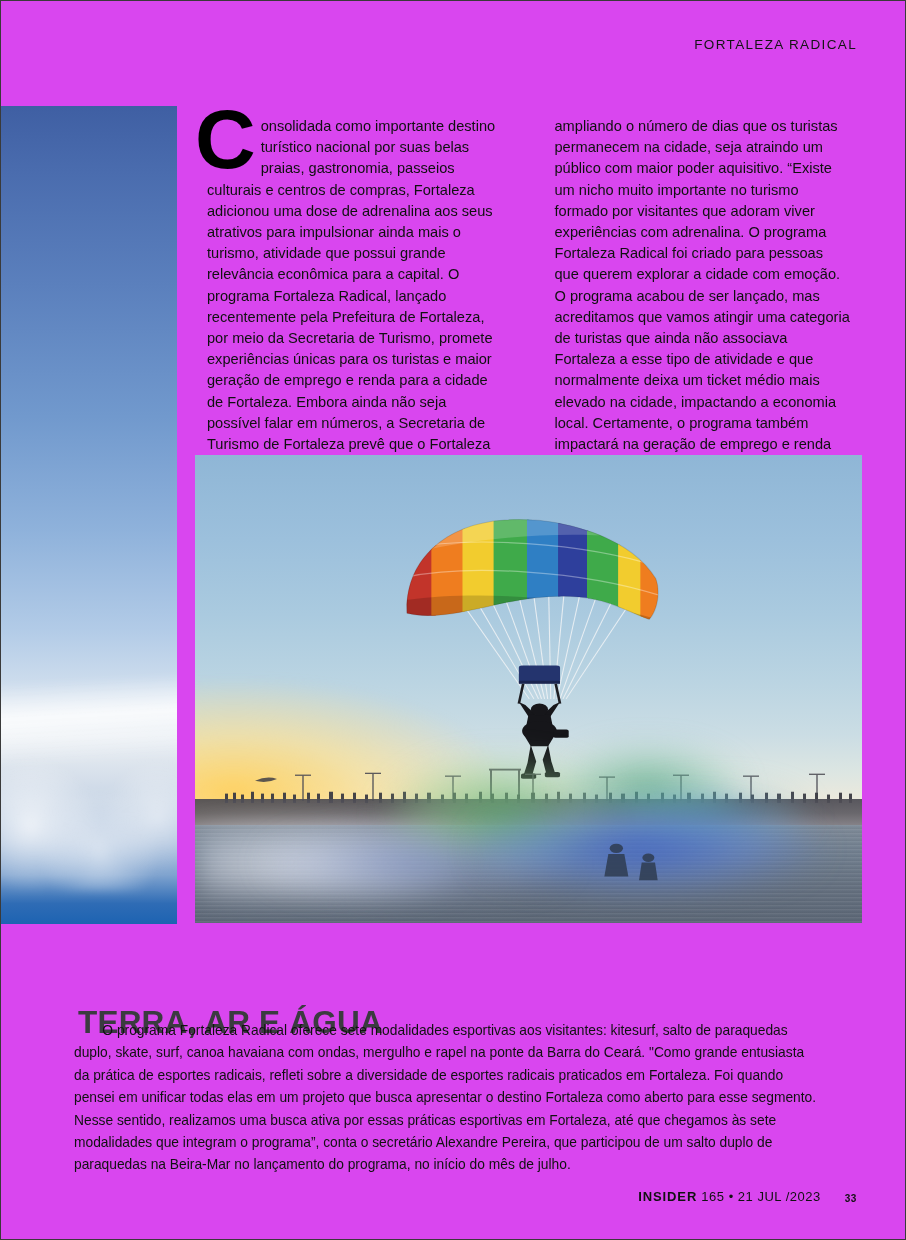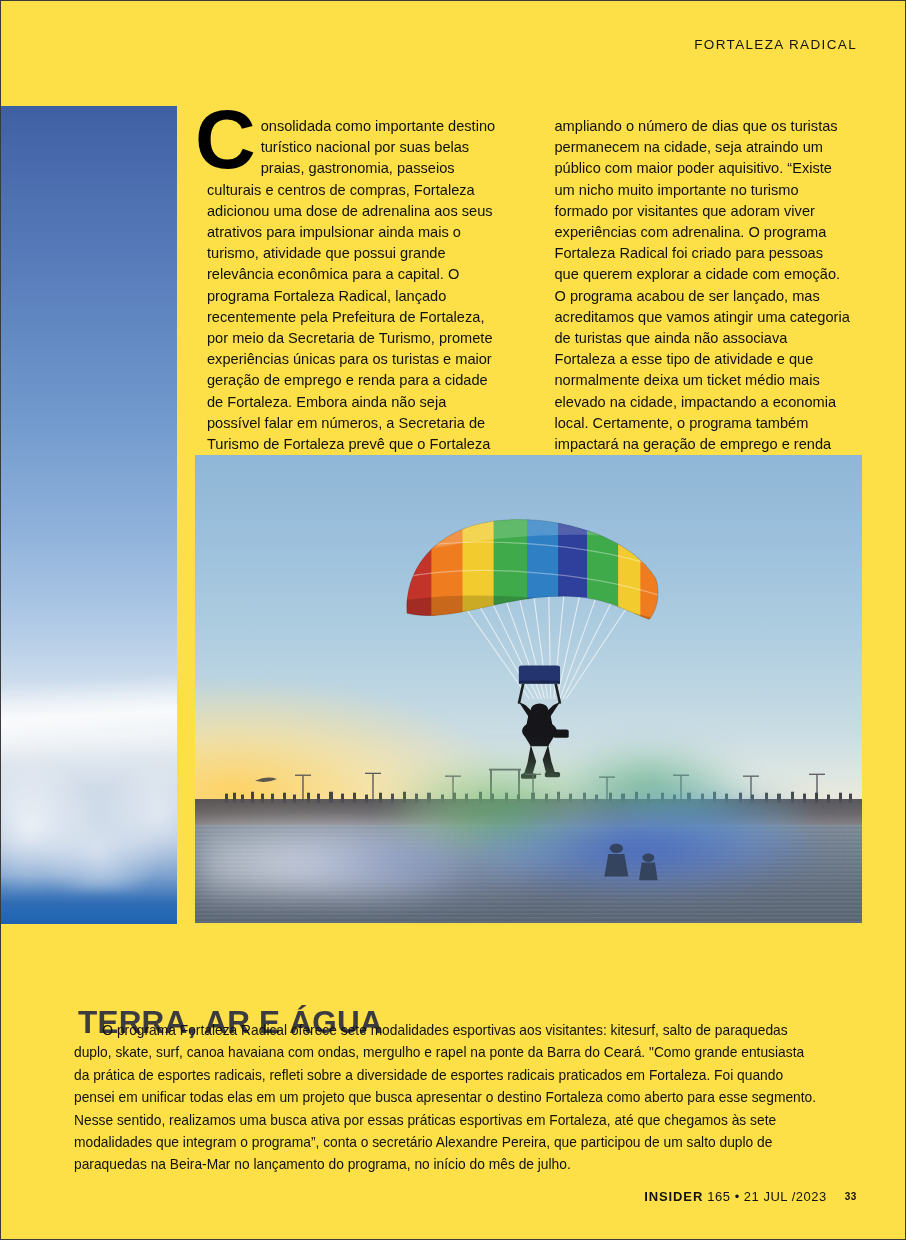--- a/index.html
+++ b/index.html
@@ -9,21 +9,21 @@
   }
   body {
     font-family: "Liberation Sans", sans-serif;
     -webkit-font-smoothing: antialiased;
   }
 
   .page {
     position: relative;
     width: 906px;
     height: 1240px;
-    background: #fde047;
+    background: #d946ef;
     overflow: hidden;
     box-sizing: border-box;
     border: 1px solid #3a3a3a;
   }
 
   
   .running-header {
     position: absolute;
     top: 36px;
     right: 48px;
@@ -268,22 +268,22 @@
     transform-origin: left top;
   }
   .body-text p { margin: 0; }
 
   
   .footer {
     position: absolute;
     right: 48px;
     bottom: 35px;
     display: flex;
-    align-items: center;
-    gap: 18px;
+    align-items: flex-end;
+    gap: 24px;
     font-size: 13px;
     letter-spacing: .5px;
     color: #111111;
     white-space: nowrap;
   }
   .footer .brand { font-weight: 700; letter-spacing: .9px; }
   .footer .issue-meta { font-weight: 400; }
   .footer .page-number { font-weight: 700; font-size: 10px; letter-spacing: .6px; }
 </style>
 </head>

